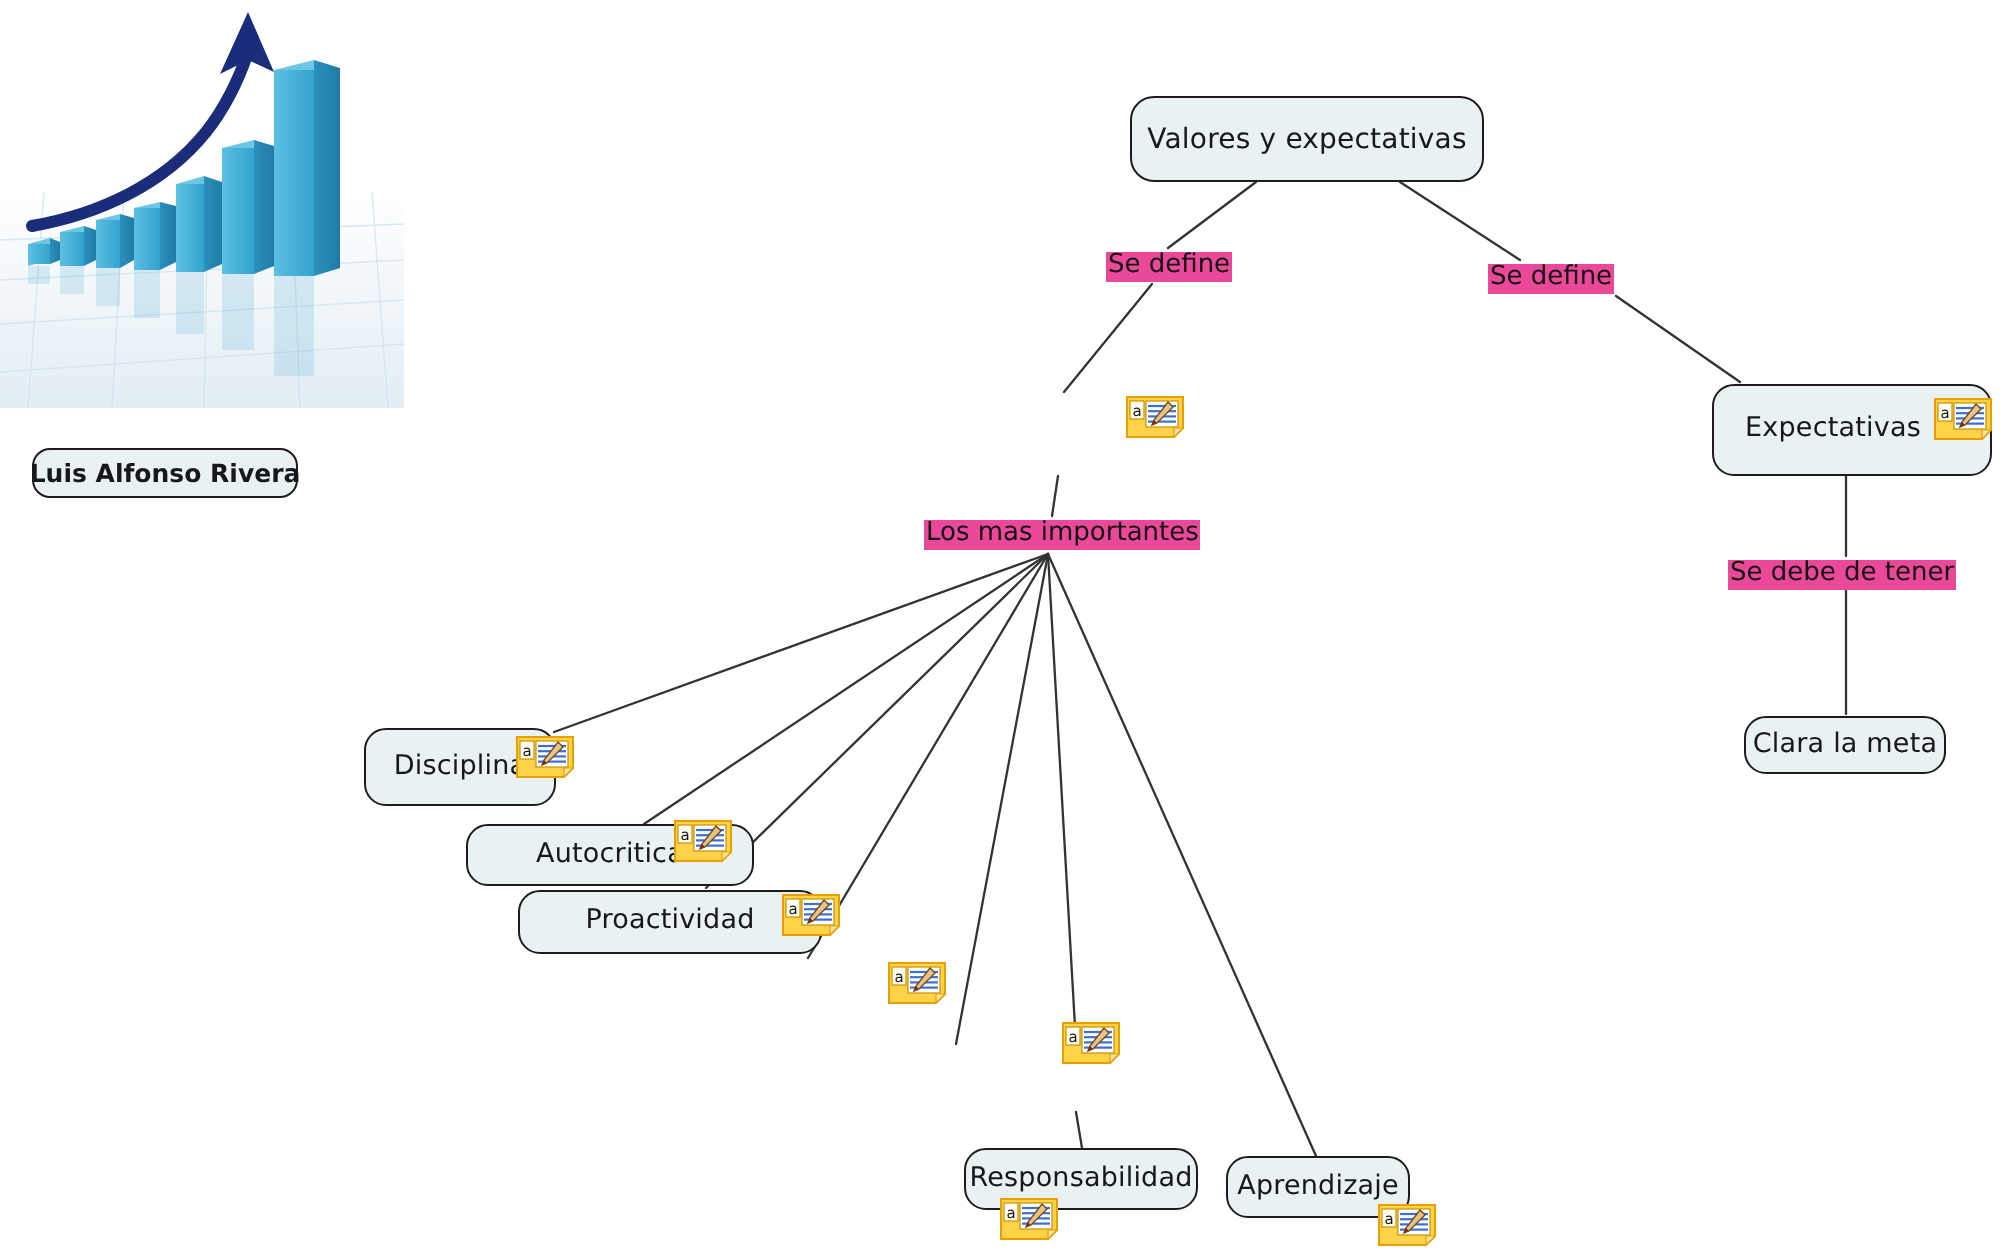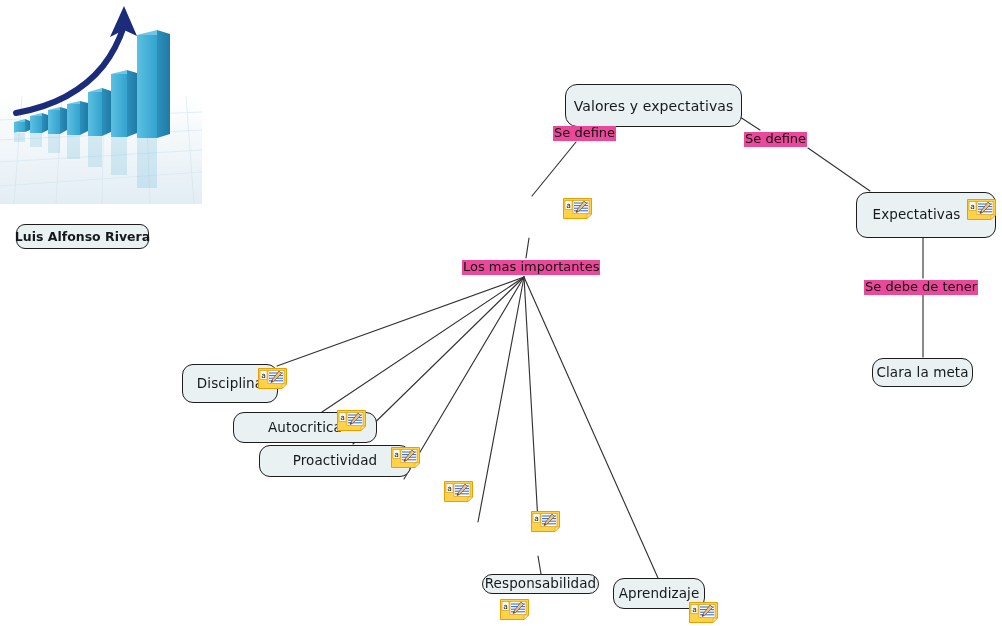--- a/index.html
+++ b/index.html
@@ -42,21 +42,20 @@
     letter-spacing: 0.1px;
     white-space: nowrap;
   }
   .node .label {
     padding: 0 11px;
     line-height: 1;
   }
   .node.root {
     border-radius: 12px;
     font-size: 14px;
-    margin-top: 36px;
   }
 
   
   .linklabel {
     position: absolute;
     z-index: 4;
     font-size: 13px;
     color: #101214;
     white-space: nowrap;
     background: #ec4899;
@@ -231,21 +230,21 @@
   <div class="node" style="left:233px; top:412px; width:144px; height:31px;">
     <span class="label">Autocritica</span>
   </div>
 
   <div class="node" style="left:259px; top:445px; width:152px; height:32px;">
     <span class="label">Proactividad</span>
   </div>
 
 
 
-  <div class="node" style="left:482px; top:574px; width:117px; height:20px;">
+  <div class="node" style="left:482px; top:574px; width:117px; height:31px;">
     <span class="label">Responsabilidad</span>
   </div>
 
   <div class="node" style="left:613px; top:578px; width:92px; height:31px;">
     <span class="label">Aprendizaje</span>
   </div>
 
   <div class="noteicon" style="left:563px; top:198px;">
     <svg width="29" height="21" viewBox="0 0 29 21">
         <g>

